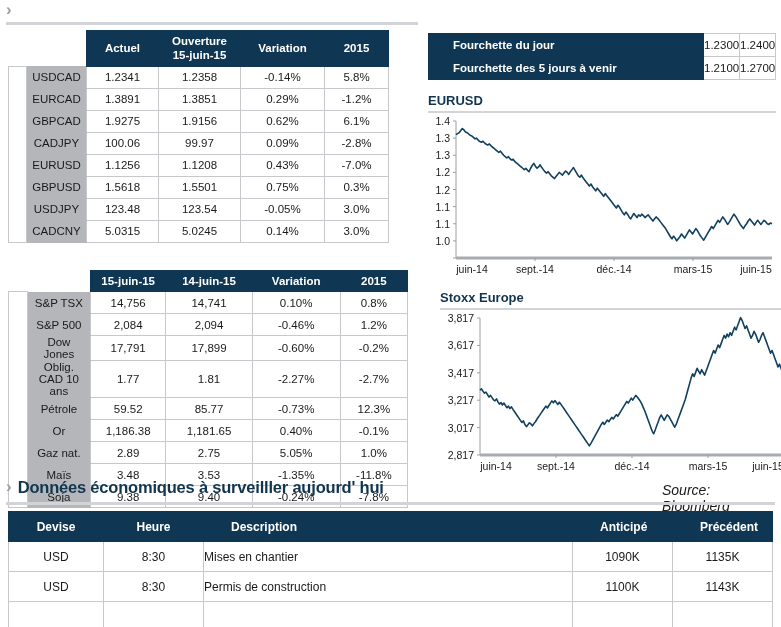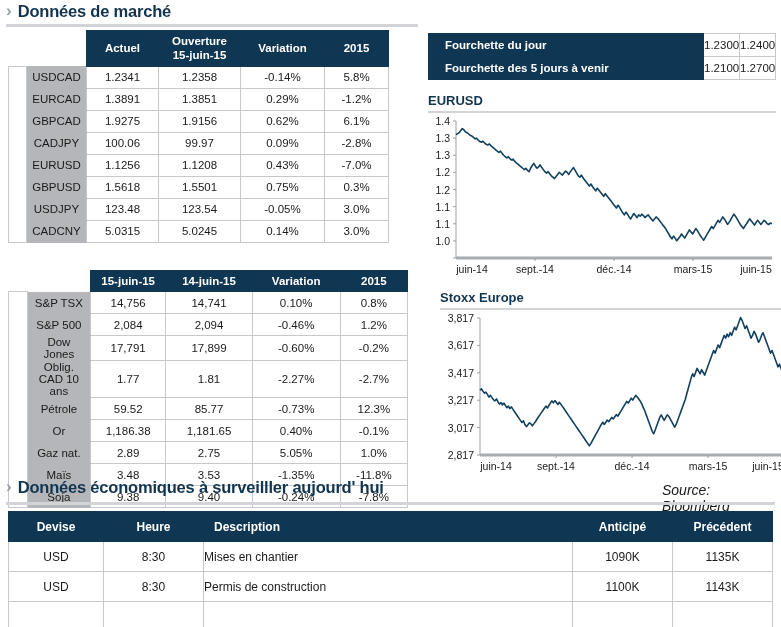--- a/index.html
+++ b/index.html
@@ -53,60 +53,59 @@
   .sidebar-text {
     color: #ffffff; font-size: 11px; font-weight: bold;
     writing-mode: vertical-rl; transform: rotate(180deg);
     white-space: nowrap; display: block; margin: 0 auto; letter-spacing: 0.5px;
   }
 
   
   .fourchette { width: 100%; table-layout: fixed; }
   .fourchette td.lbl {
     background: #0f3653; color: #ffffff; font-size: 11.5px; font-weight: bold;
-    text-align: left; padding: 0 16px; height: 23px; border: 1px solid #0f3653;
+    text-align: left; padding: 0 24px; height: 23px; border: 1px solid #0f3653;
   }
   .fourchette td.val {
     background: #ffffff; border: 1px solid #c6c8cb; text-align: center;
     font-size: 11.5px; height: 23px; width: 36px;
   }
 
   
   .chart-title {
     font-size: 13px; font-weight: bold; color: #12354f; margin-bottom: 3px;
   }
   .chart-rule { height: 2px; background: #d2d4d7; margin-bottom: 2px; }
   .chart-box { position: relative; }
   .chart-svg { display: block; }
   .axis-label { font-size: 10.5px; fill: #1a1a1a; font-family: "Liberation Sans", sans-serif; }
 
   
   .econ { width: 100%; table-layout: fixed; }
   .econ th {
     background: #0f3653; color: #fff; font-size: 12px; font-weight: bold;
-    height: 30px; border: 1px solid #0f3653; padding: 0 10px;
+    height: 30px; border: 1px solid #0f3653; padding: 0 27px;
   }
   .econ td {
     background: #fff; border: 1px solid #c6c8cb; font-size: 12px;
     height: 30px; padding: 0 0; text-align: center;
   }
   .econ .left { text-align: left; }
   .source {
     position: absolute; font-size: 14px; font-style: italic; color: #1a1a1a;
   }
 </style>
 </head>
 <body>
 
 <div class="page">
 
   <div style="position:absolute; left:6px; top:2px; width:412px;">
     <div class="section-head">
       <span class="chev">›</span>
-      <span class="section-title">Données de marché</span>
     </div>
     <div class="rule" style="margin-top:3px;"></div>
   </div>
 
   <div style="position:absolute; left:8px; top:30px; width:405px;">
     <table class="mkt-table" id="fx-table" style="width:362px;">
       <colgroup>
         <col style="width:18px">
           <col style="width:60px">
           <col style="width:72px">

